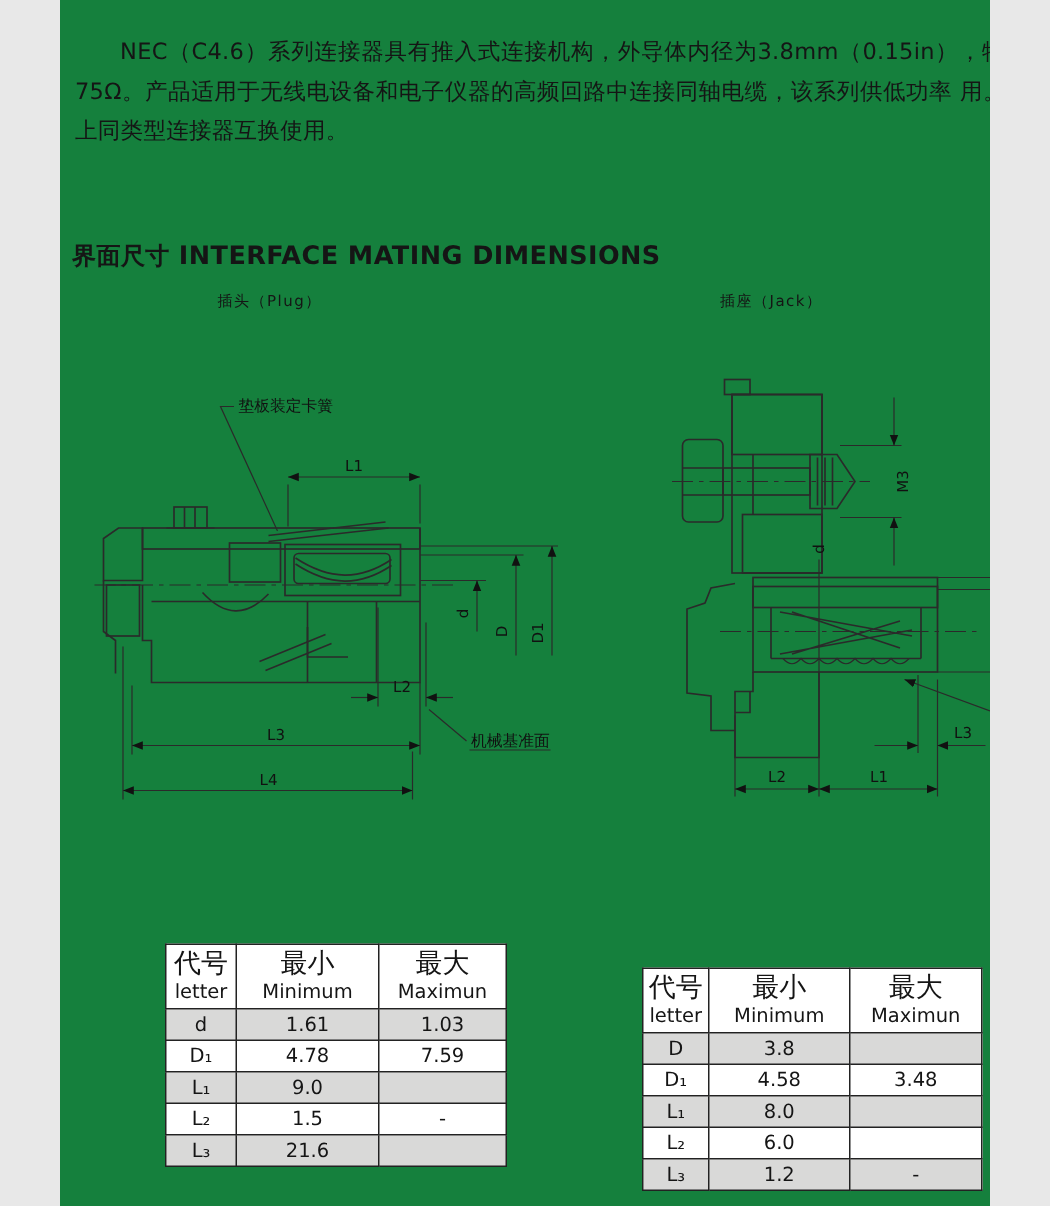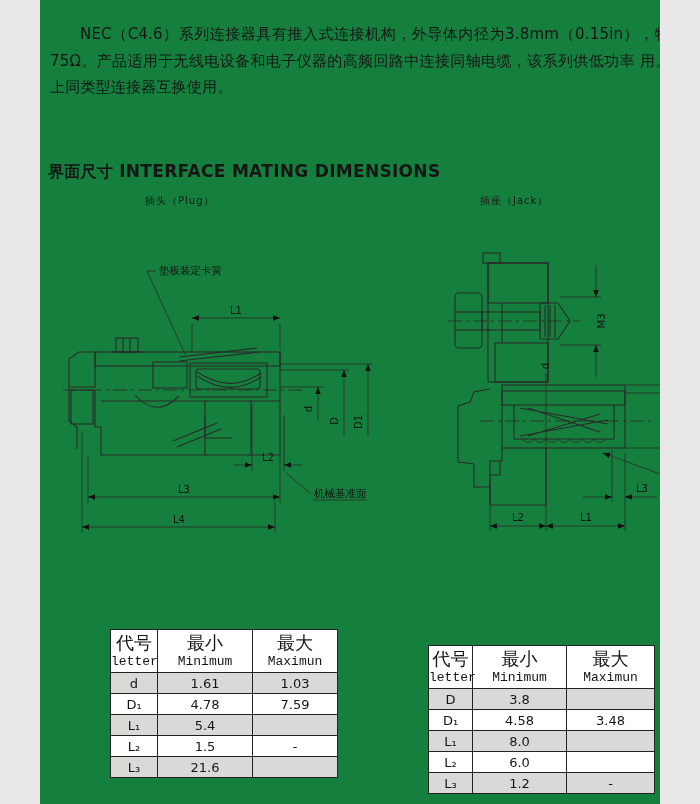--- a/index.html
+++ b/index.html
@@ -35,21 +35,21 @@
     font-size:13px;table-layout:fixed;
   }
   table.spec.left-tbl{left:70px;top:629px;width:227px;}
   table.spec.right-tbl{left:388px;top:645px;width:226px;}
   table.spec th,table.spec td{
     border:1.6px solid #222;text-align:center;vertical-align:middle;
     padding:0;height:20px;font-weight:normal;
   }
   table.spec th{height:42px;line-height:1.25;}
   table.spec .h-zh{font-size:18px;text-align:center;}
-  table.spec .h-en{font-size:13px;font-family:Liberation Mono, monospace;}
+  table.spec .h-en{font-size:13px;}
   table.spec tr.shaded td{background:#d9d9d8;}
   table.spec td{background:#fff;}
 </style>
 </head>
 <body>
 
 <div class="page">
 
   <svg width="0" height="0" aria-hidden="true">
     <defs>
@@ -263,21 +263,21 @@
           <td>1.61</td>
           <td>1.03</td>
         </tr>
       <tr>
           <td>D₁</td>
           <td>4.78</td>
           <td>7.59</td>
         </tr>
       <tr class="shaded">
           <td>L₁</td>
-          <td>5.4</td>
+          <td>9.0</td>
           <td></td>
         </tr>
       <tr>
           <td>L₂</td>
           <td>1.5</td>
           <td>-</td>
         </tr>
       <tr class="shaded">
           <td>L₃</td>
           <td>21.6</td>

